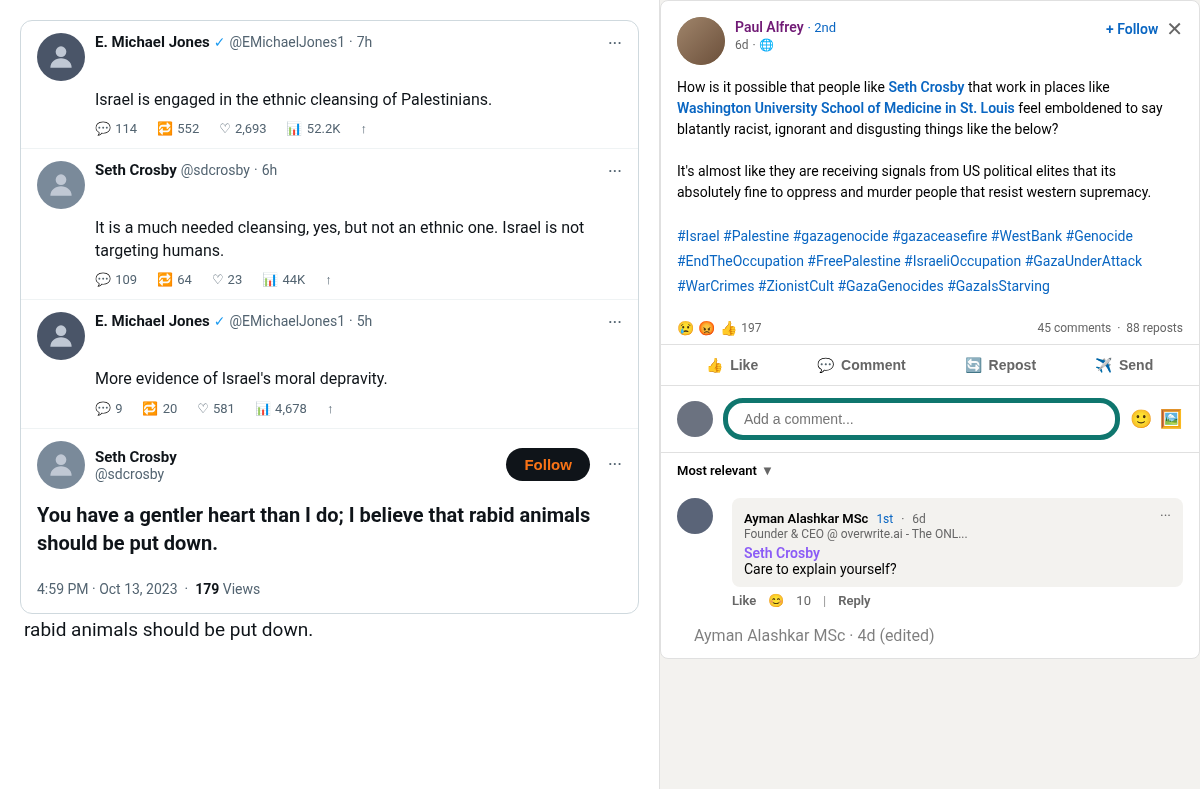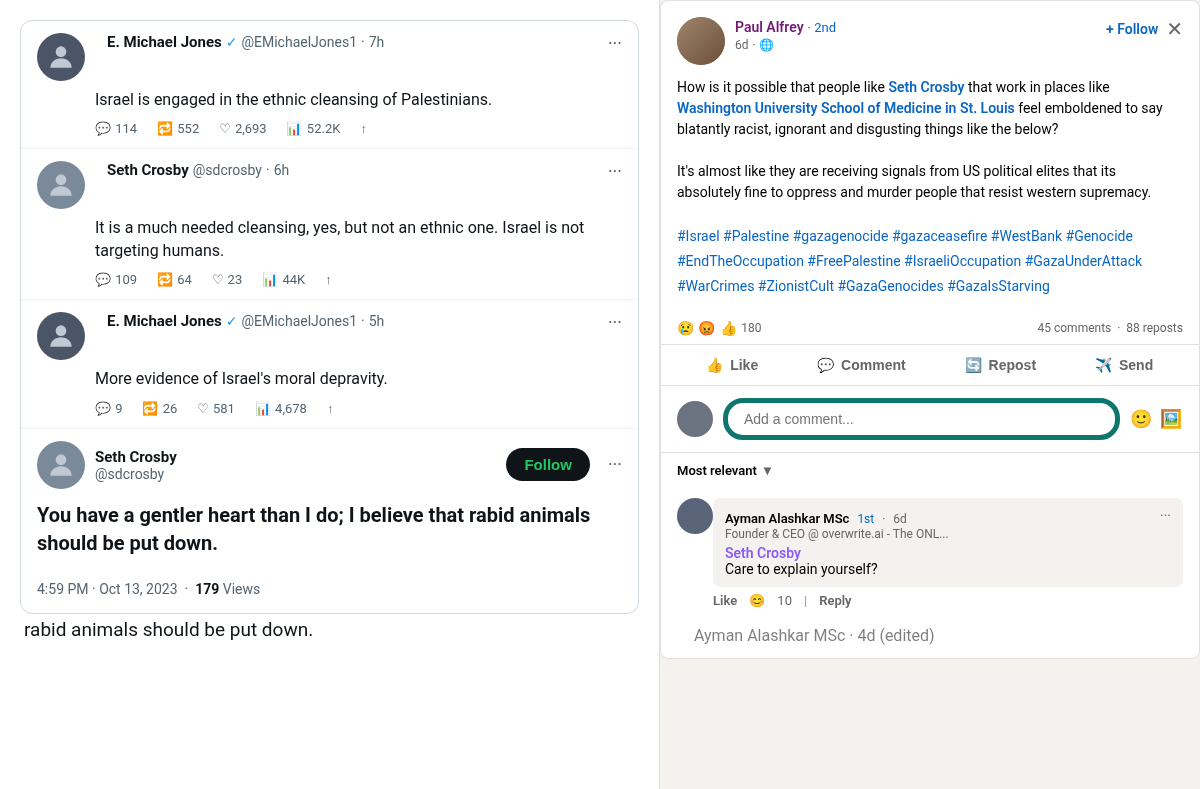--- a/index.html
+++ b/index.html
@@ -31,21 +31,21 @@
     }
 
     .tweet {
       padding: 12px 16px;
       border-bottom: 1px solid #eff3f4;
     }
 
     .tweet-header {
       display: flex;
       align-items: flex-start;
-      gap: 22px;
+      gap: 10px;
       margin-bottom: 8px;
     }
 
     .tweet-avatar {
       width: 48px;
       height: 48px;
       border-radius: 50%;
       background: #8b9ab0;
       flex-shrink: 0;
       overflow: hidden;
@@ -130,21 +130,21 @@
     .tweet-bottom-header {
       display: flex;
       align-items: center;
       gap: 10px;
       margin-bottom: 12px;
     }
 
     .follow-btn {
       margin-left: auto;
       background: #0f1419;
-      color: #22c55e;
+      color: #f97316;
       border: none;
       border-radius: 20px;
       padding: 8px 18px;
       font-size: 15px;
       font-weight: 700;
       cursor: pointer;
       text-align: center;
     }
 
     .tweet-big-text {
@@ -371,21 +371,21 @@
 
     .sort-label {
       font-weight: 600;
       color: #000;
     }
 
     
     .comment-item {
       padding: 10px 16px;
       display: flex;
-      gap: 0;
+      gap: 19px;
     }
 
     .comment-avatar {
       width: 36px;
       height: 36px;
       border-radius: 50%;
       background: #4a5568;
       flex-shrink: 0;
     }
 
@@ -569,21 +569,21 @@
         <span class="tweet-more">···</span>
       </div>
       <div class="tweet-text">More evidence of Israel's moral depravity.</div>
       <div class="tweet-actions">
         <div class="tweet-action">
           <span>💬</span>
           <span>9</span>
         </div>
         <div class="tweet-action">
           <span>🔁</span>
-          <span>26</span>
+          <span>20</span>
         </div>
         <div class="tweet-action">
           <span>♡</span>
           <span>581</span>
         </div>
         <div class="tweet-action">
           <span>📊</span>
           <span>4,678</span>
         </div>
         <div class="tweet-action">
@@ -656,21 +656,21 @@
       <p>It's almost like they are receiving signals from US political elites that its absolutely fine to oppress and murder people that resist western supremacy.</p>
       <br>
       <div class="post-hashtags">#Israel #Palestine #gazagenocide #gazaceasefire #WestBank #Genocide #EndTheOccupation #FreePalestine #IsraeliOccupation #GazaUnderAttack #WarCrimes #ZionistCult #GazaGenocides #GazaIsStarving</div>
     </div>
 
     <div class="post-stats">
       <div class="reaction-icons">
         <span class="reaction-emoji">😢</span>
         <span class="reaction-emoji">😡</span>
         <span class="reaction-emoji">👍</span>
-        <span>180</span>
+        <span>197</span>
       </div>
       <div>
         <span>45 comments</span>
         &nbsp;·&nbsp;
         <span>88 reposts</span>
       </div>
     </div>
 
     <div class="post-action-buttons">
       <button class="post-action-btn">

